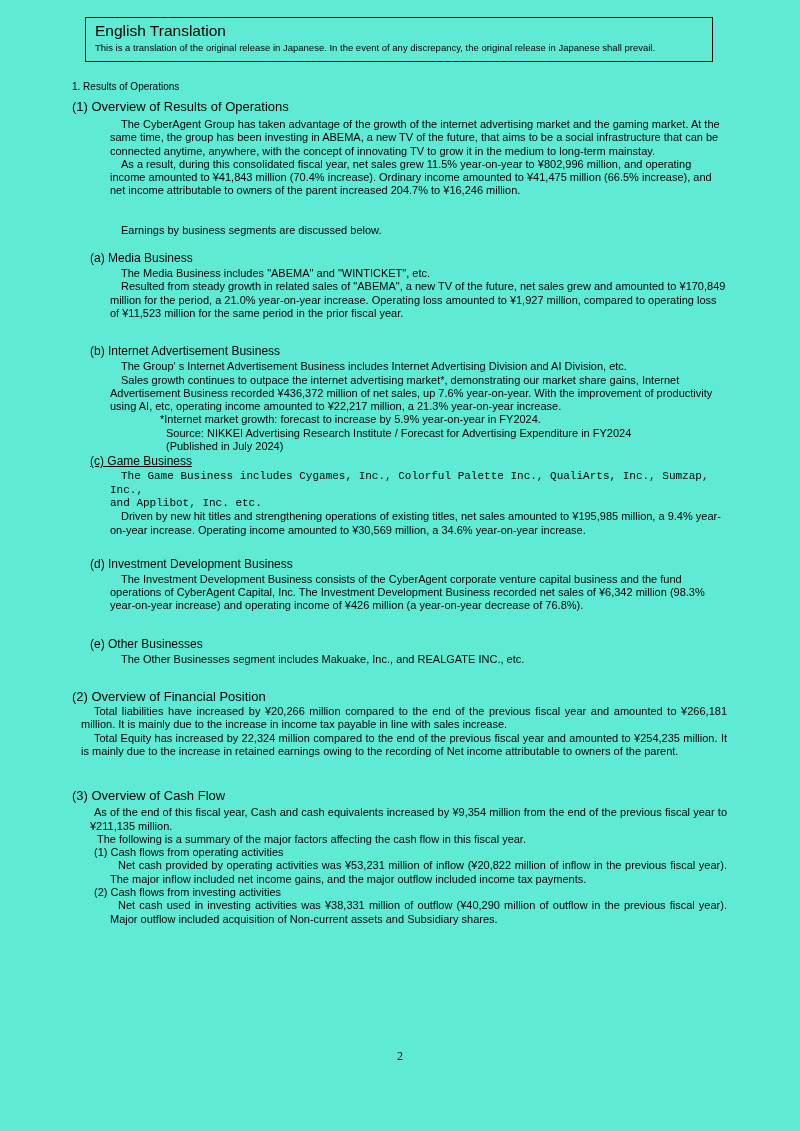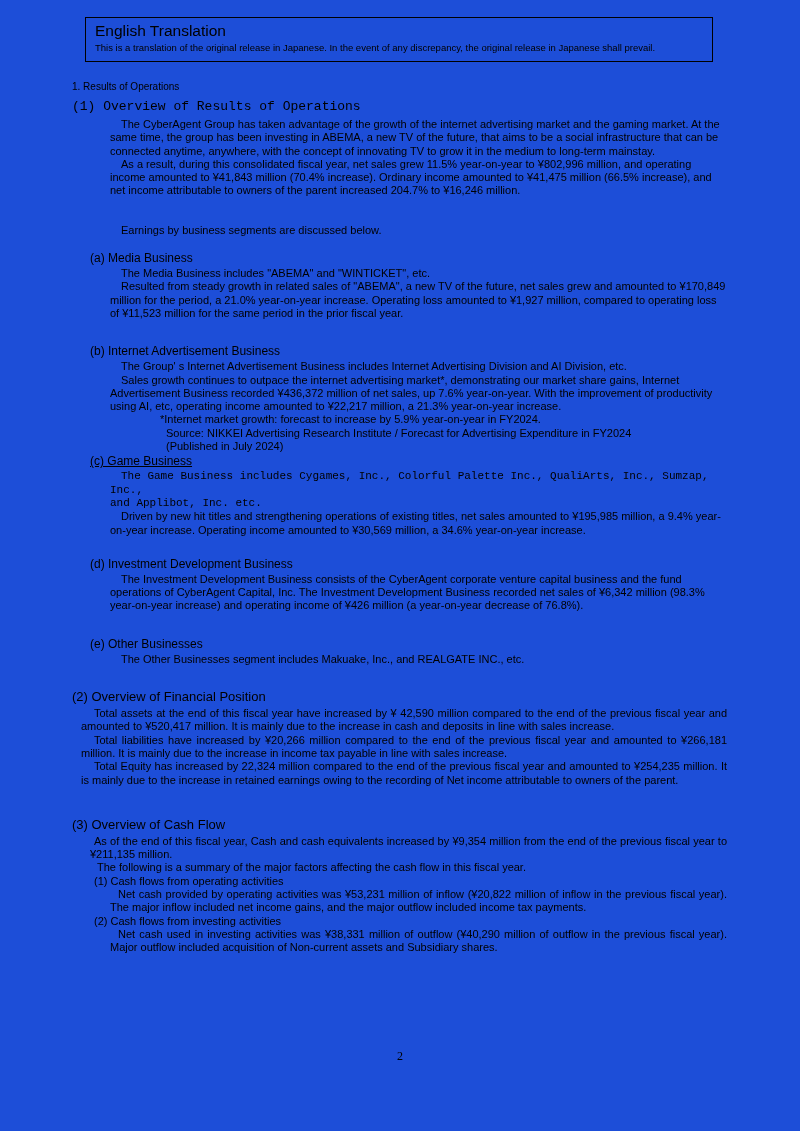--- a/index.html
+++ b/index.html
@@ -1,17 +1,17 @@
 <!DOCTYPE html>
 <html><head>
 <meta charset="utf-8">
 <style>
   html,body{margin:0;padding:0;background:#ffffff;}
   .page{
-    width:800px;height:1131px;background:#1d4ed8;color:#000;
+    width:800px;height:1131px;background:#5eead4;color:#000;
     font-family:"Liberation Sans","DejaVu Sans",sans-serif;
     font-size:11px;line-height:13.3px;
     box-sizing:border-box;padding:17px 73px 0 72px;
     position:relative;overflow:hidden;
   }
   .tbox{
     margin-left:13px;width:628px;box-sizing:border-box;
     border:1.5px solid #000;padding:3px 10px 7px 9px;
   }
   .tbox-title{font-size:15.5px;line-height:19px;margin-bottom:2px;}
@@ -23,21 +23,21 @@
   .seg-body{margin-left:38px;text-indent:11px;}
   .fin-body{margin-left:9px;text-indent:13px;text-align:justify;}
   .fn1{margin-left:88px;}
   .fn2{margin-left:94px;}
   .cf-p1{margin-left:18px;text-indent:4px;text-align:justify;}
   .cf-follow{margin-left:25px;}
   .cf-item-h{margin-left:22px;}
   .cf-item-b{margin-left:38px;text-indent:8px;text-align:justify;}
   .prewrap{white-space:pre-line;font-family:Liberation Mono, monospace;}
   .mt1{margin-top:1px;text-decoration:underline;}.mt2{margin-top:2px;}.mt3{margin-top:3px;}
-  .mt4{margin-top:4px;font-family:Liberation Mono, monospace;}.mt14{margin-top:14px;}.mt20{margin-top:20px;}
+  .mt4{margin-top:4px;}.mt14{margin-top:14px;}.mt20{margin-top:20px;}
   .mt23{margin-top:23px;}.mt24{margin-top:24px;}.mt26{margin-top:26px;}
   .mt30{margin-top:30px;}
   .page-num{
     position:absolute;left:0;right:0;top:1050px;text-align:center;
     font-family:"Liberation Serif","DejaVu Serif",serif;font-size:12px;
   }
 </style>
 </head>
 <body>
 
@@ -71,21 +71,20 @@
 and Applibot, Inc. etc.</p>
   <p class="p seg-body">Driven by new hit titles and strengthening operations of existing titles, net sales amounted to ¥195,985 million, a 9.4% year-on-year increase. Operating income amounted to ¥30,569 million, a 34.6% year-on-year increase.</p>
 
   <div class="hseg mt20">(d) Investment Development Business</div>
   <p class="p seg-body mt2">The Investment Development Business consists of the CyberAgent corporate venture capital business and the fund operations of CyberAgent Capital, Inc. The Investment Development Business recorded net sales of ¥6,342 million (98.3% year-on-year increase) and operating income of ¥426 million (a year-on-year decrease of 76.8%).</p>
 
   <div class="hseg mt24">(e) Other Businesses</div>
   <p class="p seg-body mt2">The Other Businesses segment includes Makuake, Inc., and REALGATE INC., etc.</p>
 
   <div class="hsec mt23">(2) Overview of Financial Position</div>
-  <p class="p fin-body mt2">Total assets at the end of this fiscal year have increased by ¥ 42,590 million compared to the end of the previous fiscal year and amounted to ¥520,417 million. It is mainly due to the increase in cash and deposits in line with sales increase.</p>
   <p class="p fin-body">Total liabilities have increased by ¥20,266 million compared to the end of the previous fiscal year and amounted to ¥266,181 million. It is mainly due to the increase in income tax payable in line with sales increase.</p>
   <p class="p fin-body">Total Equity has increased by 22,324 million compared to the end of the previous fiscal year and amounted to ¥254,235 million. It is mainly due to the increase in retained earnings owing to the recording of Net income attributable to owners of the parent.</p>
 
   <div class="hsec mt30">(3) Overview of Cash Flow</div>
   <p class="p cf-p1 mt2">As of the end of this fiscal year, Cash and cash equivalents increased by ¥9,354 million from the end of the previous fiscal year to ¥211,135 million.</p>
   <p class="p cf-follow">The following is a summary of the major factors affecting the cash flow in this fiscal year.</p>
   <div class="cf-item-h">(1) Cash flows from operating activities</div>
   <p class="p cf-item-b">Net cash provided by operating activities was ¥53,231 million of inflow (¥20,822 million of inflow in the previous fiscal year). The major inflow included net income gains, and the major outflow included income tax payments.</p>
   <div class="cf-item-h">(2) Cash flows from investing activities</div>
   <p class="p cf-item-b">Net cash used in investing activities was ¥38,331 million of outflow (¥40,290 million of outflow in the previous fiscal year). Major outflow included acquisition of Non-current assets and Subsidiary shares.</p>

